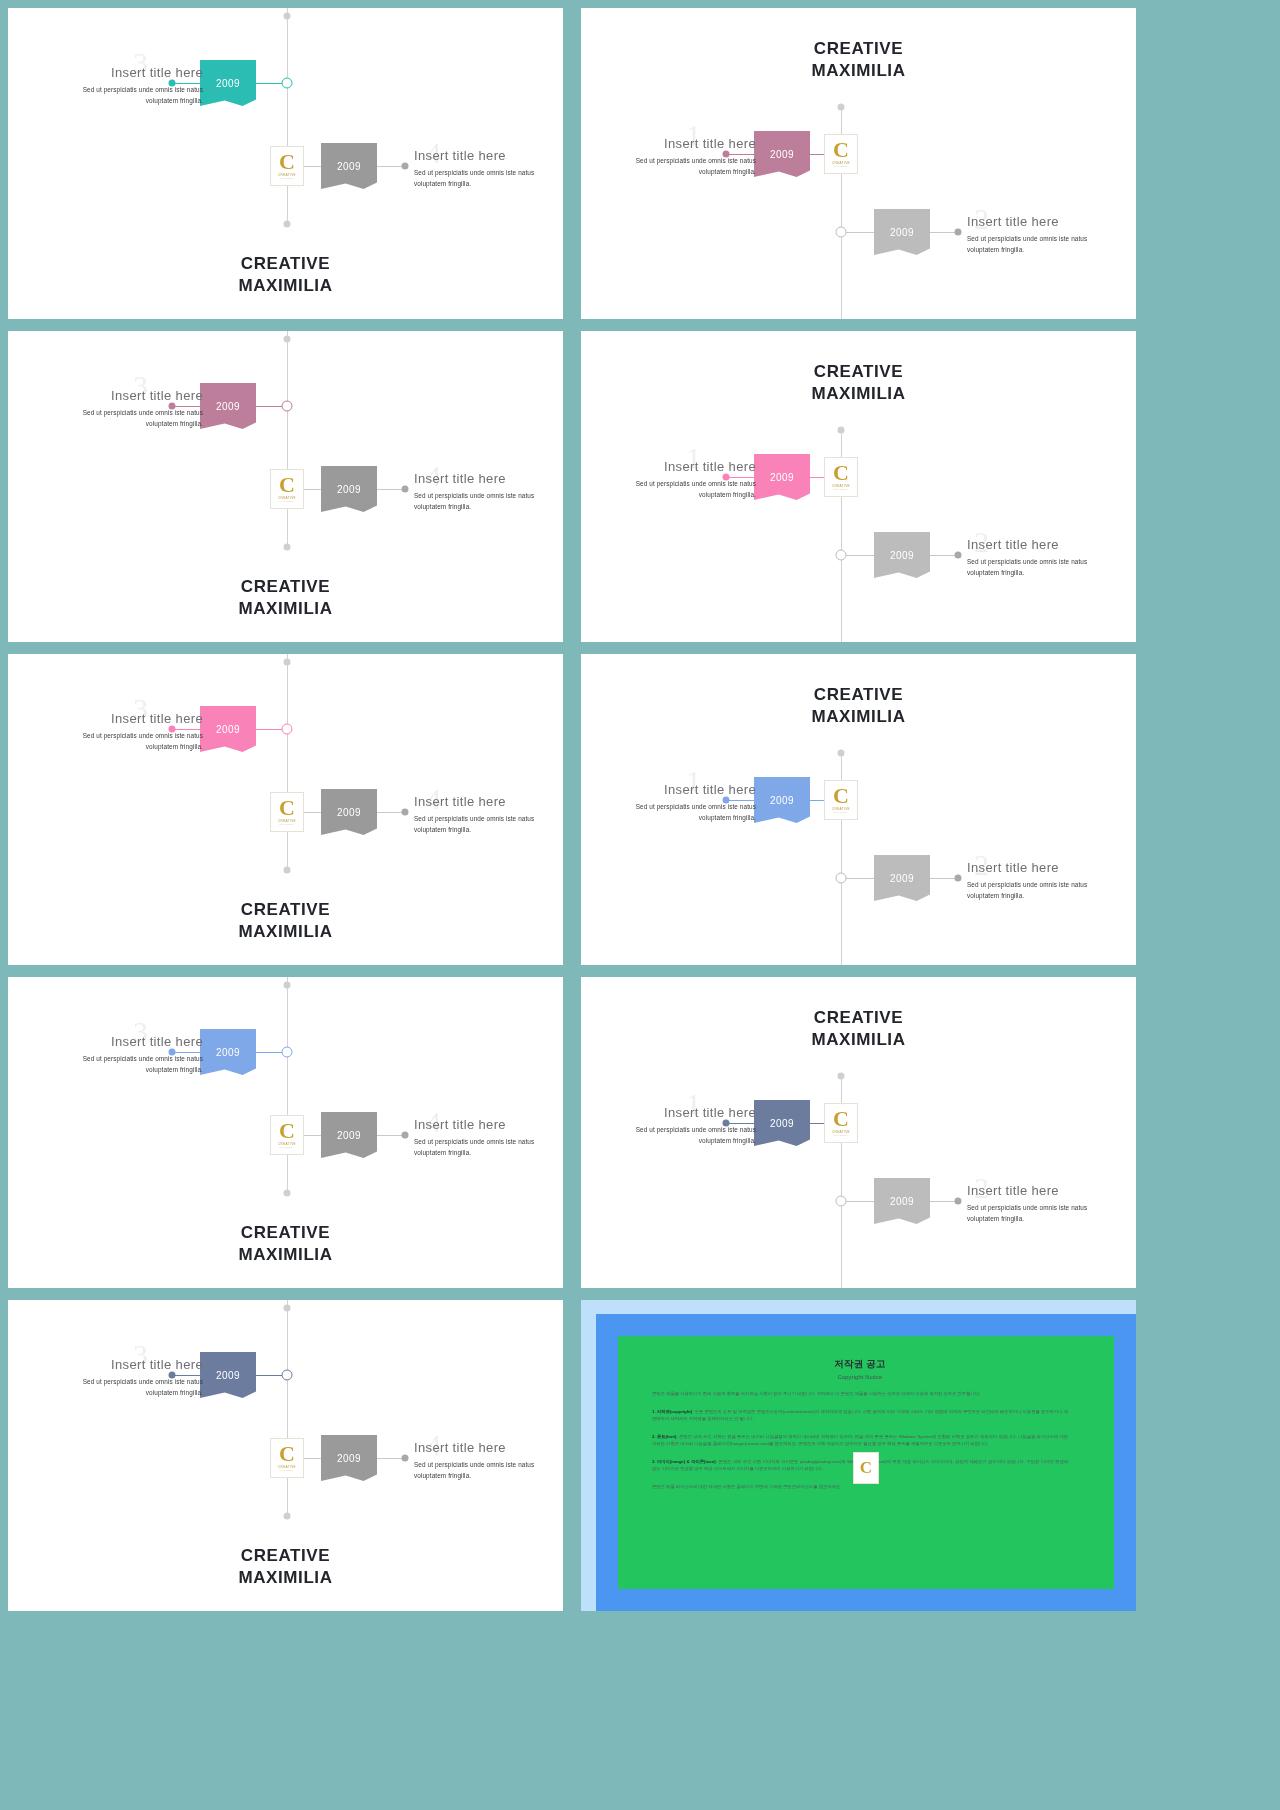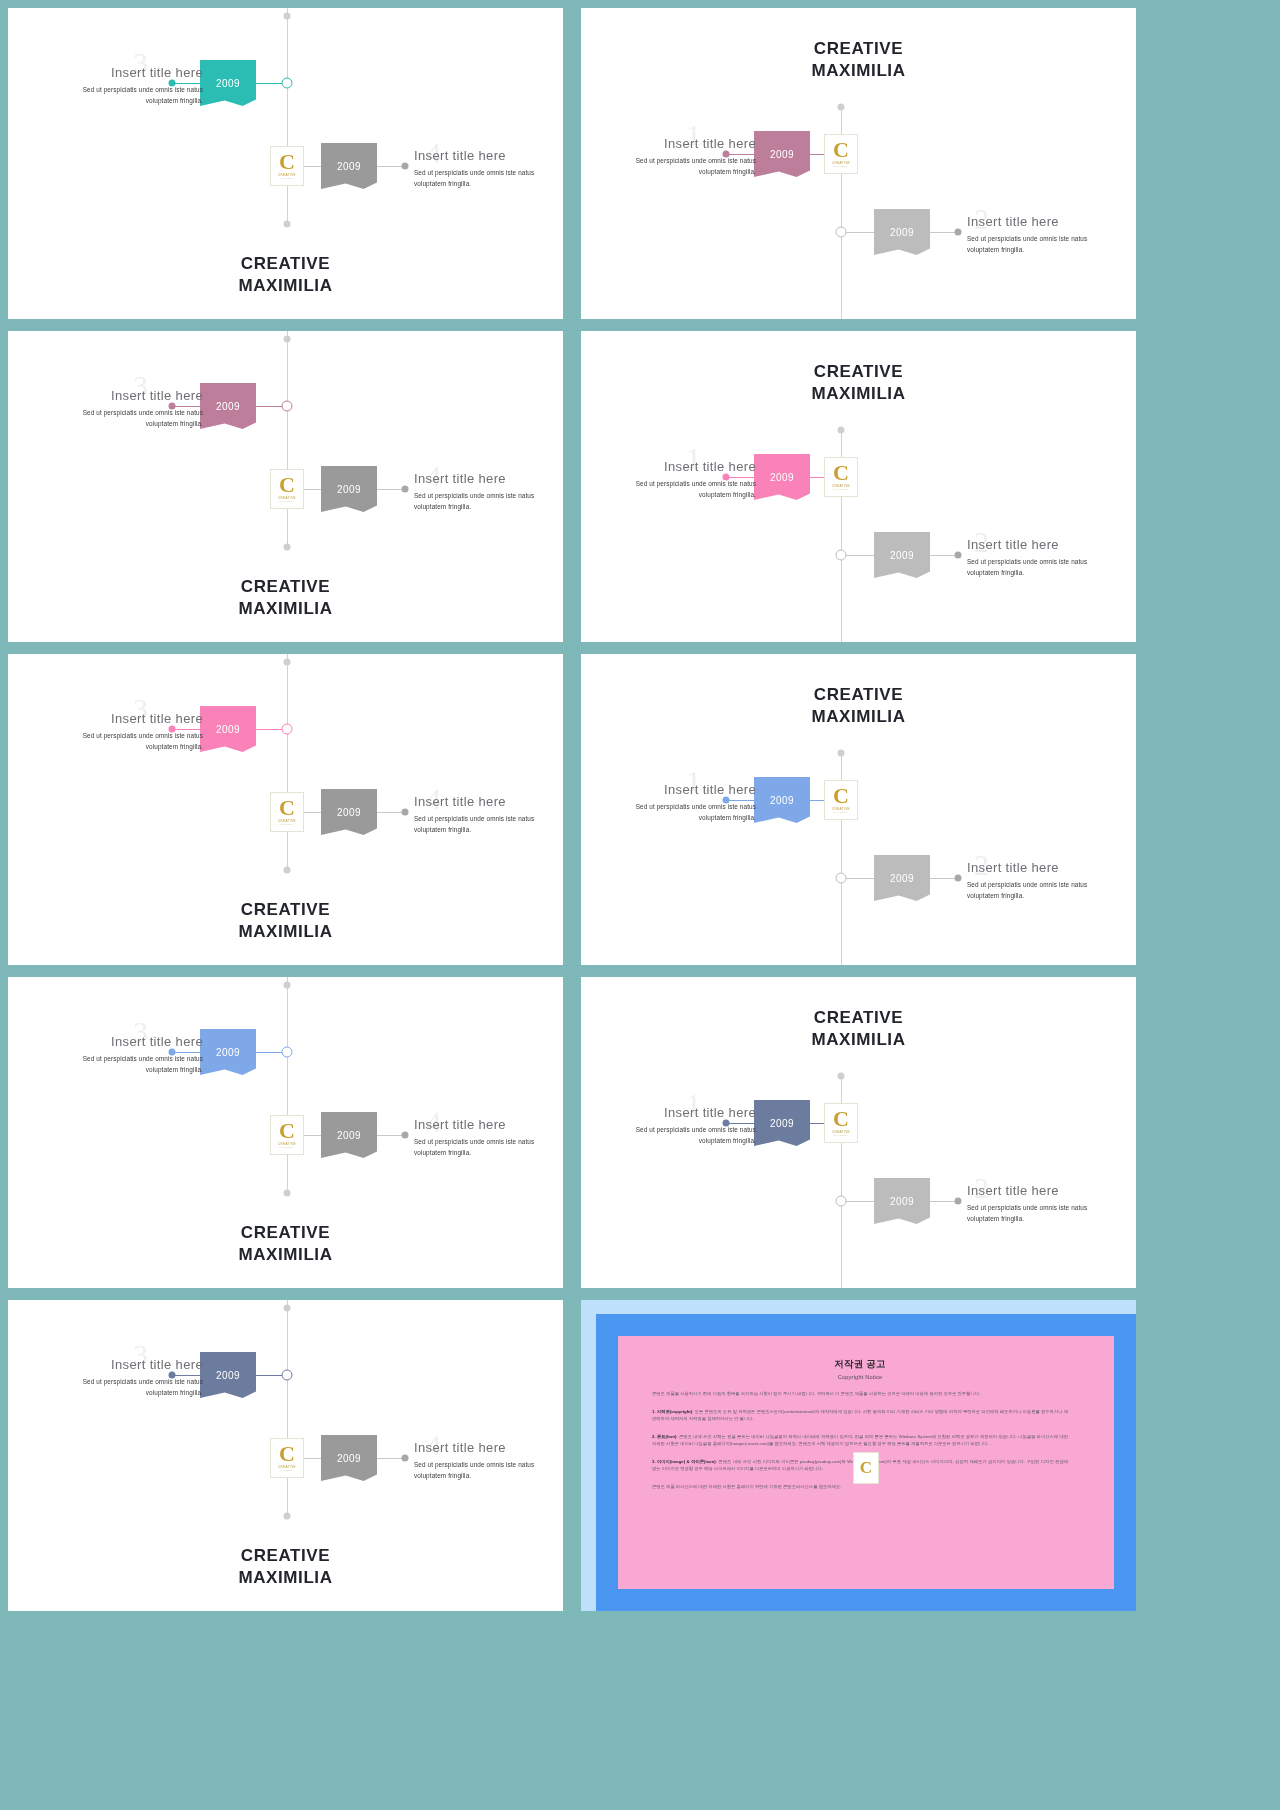--- a/index.html
+++ b/index.html
@@ -123,21 +123,21 @@
     color:#c8a032; line-height:.9;
   }
   .logo .gl1 { font-size:3.2px; color:#b99b3f; letter-spacing:.3px; margin-top:2px; }
   .logo .gl2 { font-size:2.4px; color:#cdbc8c; letter-spacing:.3px; }
 
   
   .cslide { background:#bfe0fb; position:relative; }
   .cblue  { position:absolute; left:15px; top:14px; right:0; bottom:0; background:#4a96f0; }
   .cpaper {
     position:absolute; left:37px; top:36px; right:22px; bottom:22px;
-    background:#f9a8d4; padding:22px 46px 10px 34px; overflow:hidden;
+    background:#22c55e; padding:22px 46px 10px 34px; overflow:hidden;
   }
   .c-h1 { text-align:center; font-size:9.5px; font-weight:bold; color:#2b2b30; letter-spacing:.2px; }
   .c-h2 { text-align:center; font-size:5.6px; color:#4a4a50; margin-top:3px; letter-spacing:.2px; }
   .c-p  { font-size:4.3px; color:#55555c; line-height:1.62; margin-top:11px; text-align:justify; }
   .c-p b { color:#2e2e34; }
   .c-wm {
     position:absolute; left:50%; top:52%;
     transform:translate(-50%,-50%);
     width:26px; height:32px; background:#fff;
     border:1px solid #e8e2d2;

